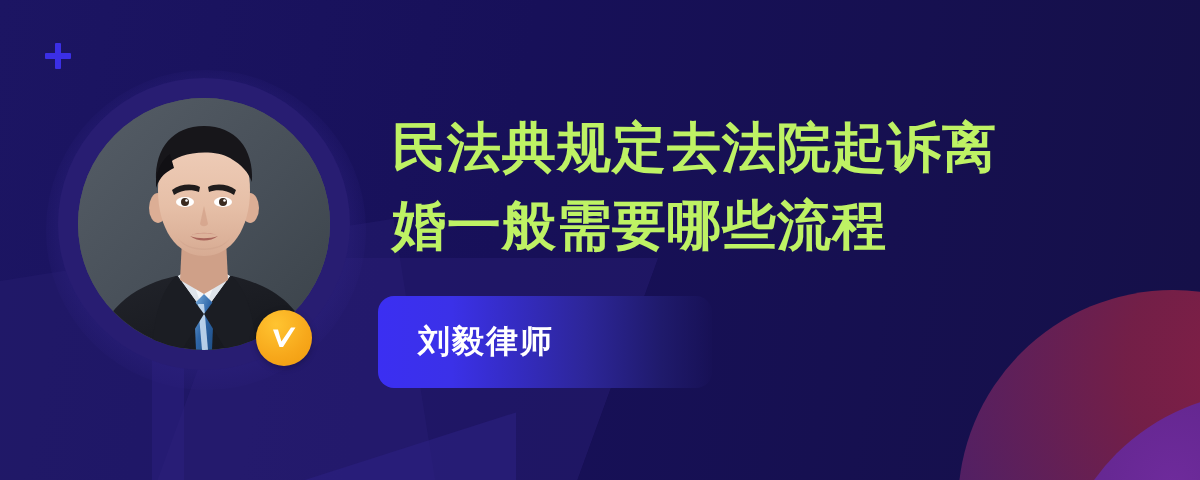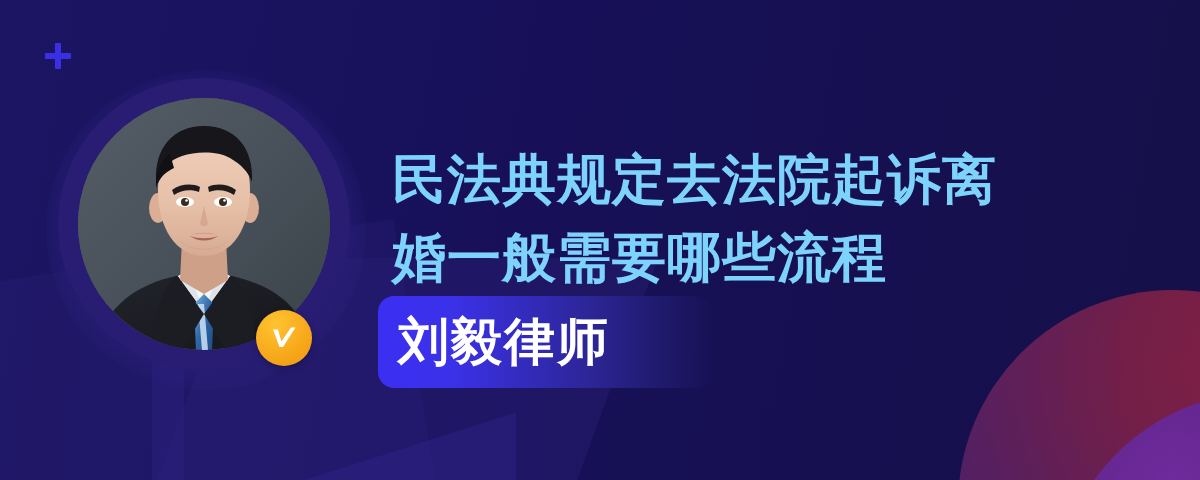--- a/index.html
+++ b/index.html
@@ -175,47 +175,47 @@
     left: 11px;
     top: 11px;
     width: 34px;
     height: 34px;
   }
 
   
   .title {
     position: absolute;
     left: 392px;
-    top: 140px;
+    top: 108px;
     width: 700px;
-    color: #7dd3fc;
+    color: #bef264;
     font-size: 54px;
     line-height: 78px;
     font-weight: bold;
     letter-spacing: 1px;
     white-space: pre-line;
   }
 
   .name-badge {
     position: absolute;
     left: 378px;
     top: 296px;
     width: 334px;
     height: 92px;
     border-radius: 16px;
     background: linear-gradient(90deg, #3b2ff2 0%, #3b31e8 22%, #2d2699 62%, #1f1a6b 85%, rgba(25,18,89,0.35) 100%);
     display: flex;
     align-items: center;
   }
   .name-badge-label {
     color: #ffffff;
-    font-size: 51px;
+    font-size: 32px;
     font-weight: bold;
     letter-spacing: 2px;
-    padding-left: 20px;
+    padding-left: 40px;
   }
 </style>
 </head>
 <body>
 
 <div id="banner">
 
   <div class="bg-base"></div>
   <div class="bg-diag-left"></div>
   <div class="bg-diag-left2"></div>

